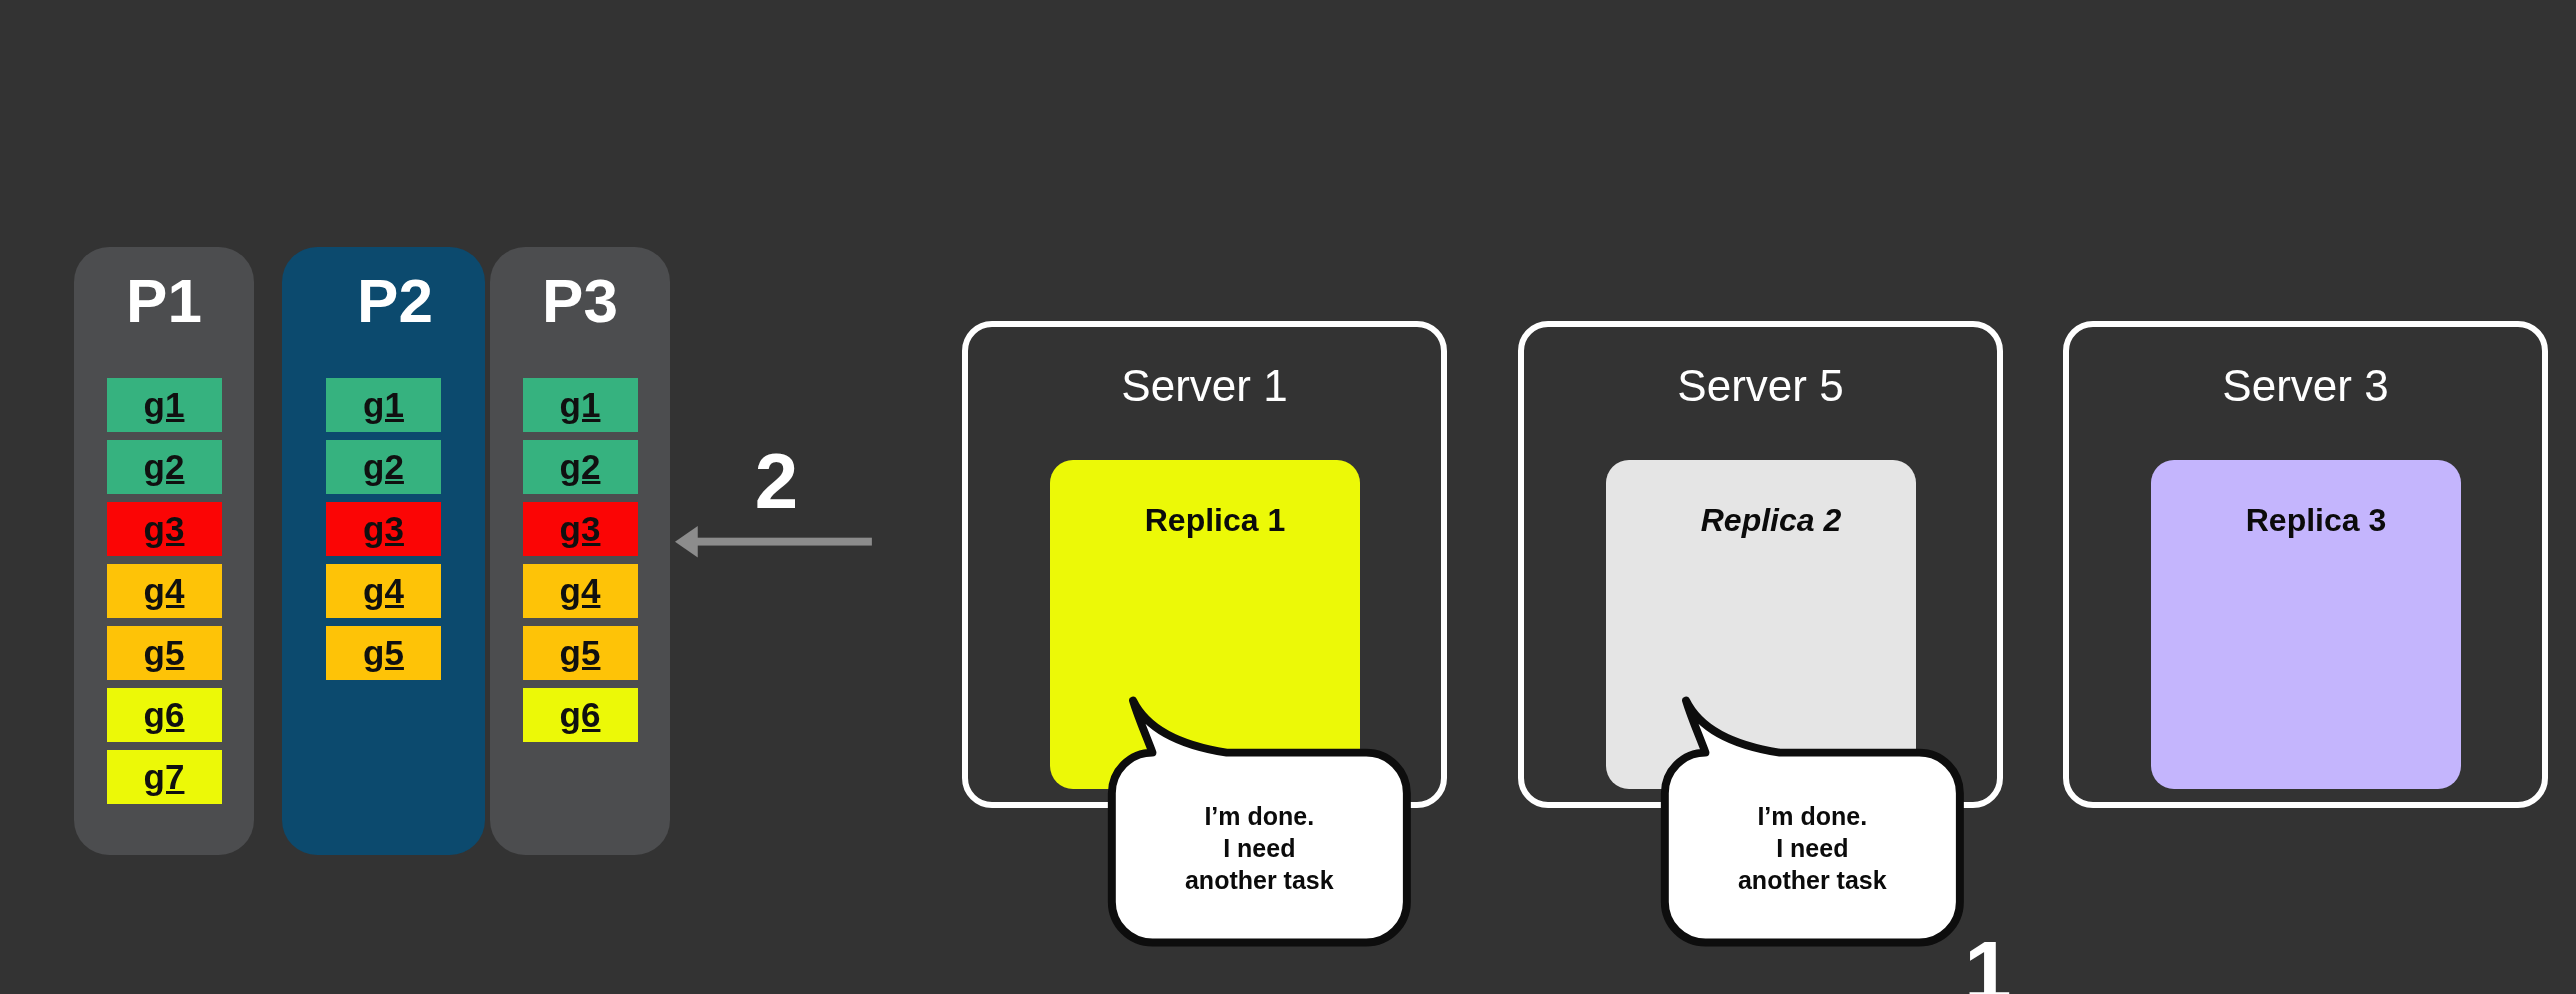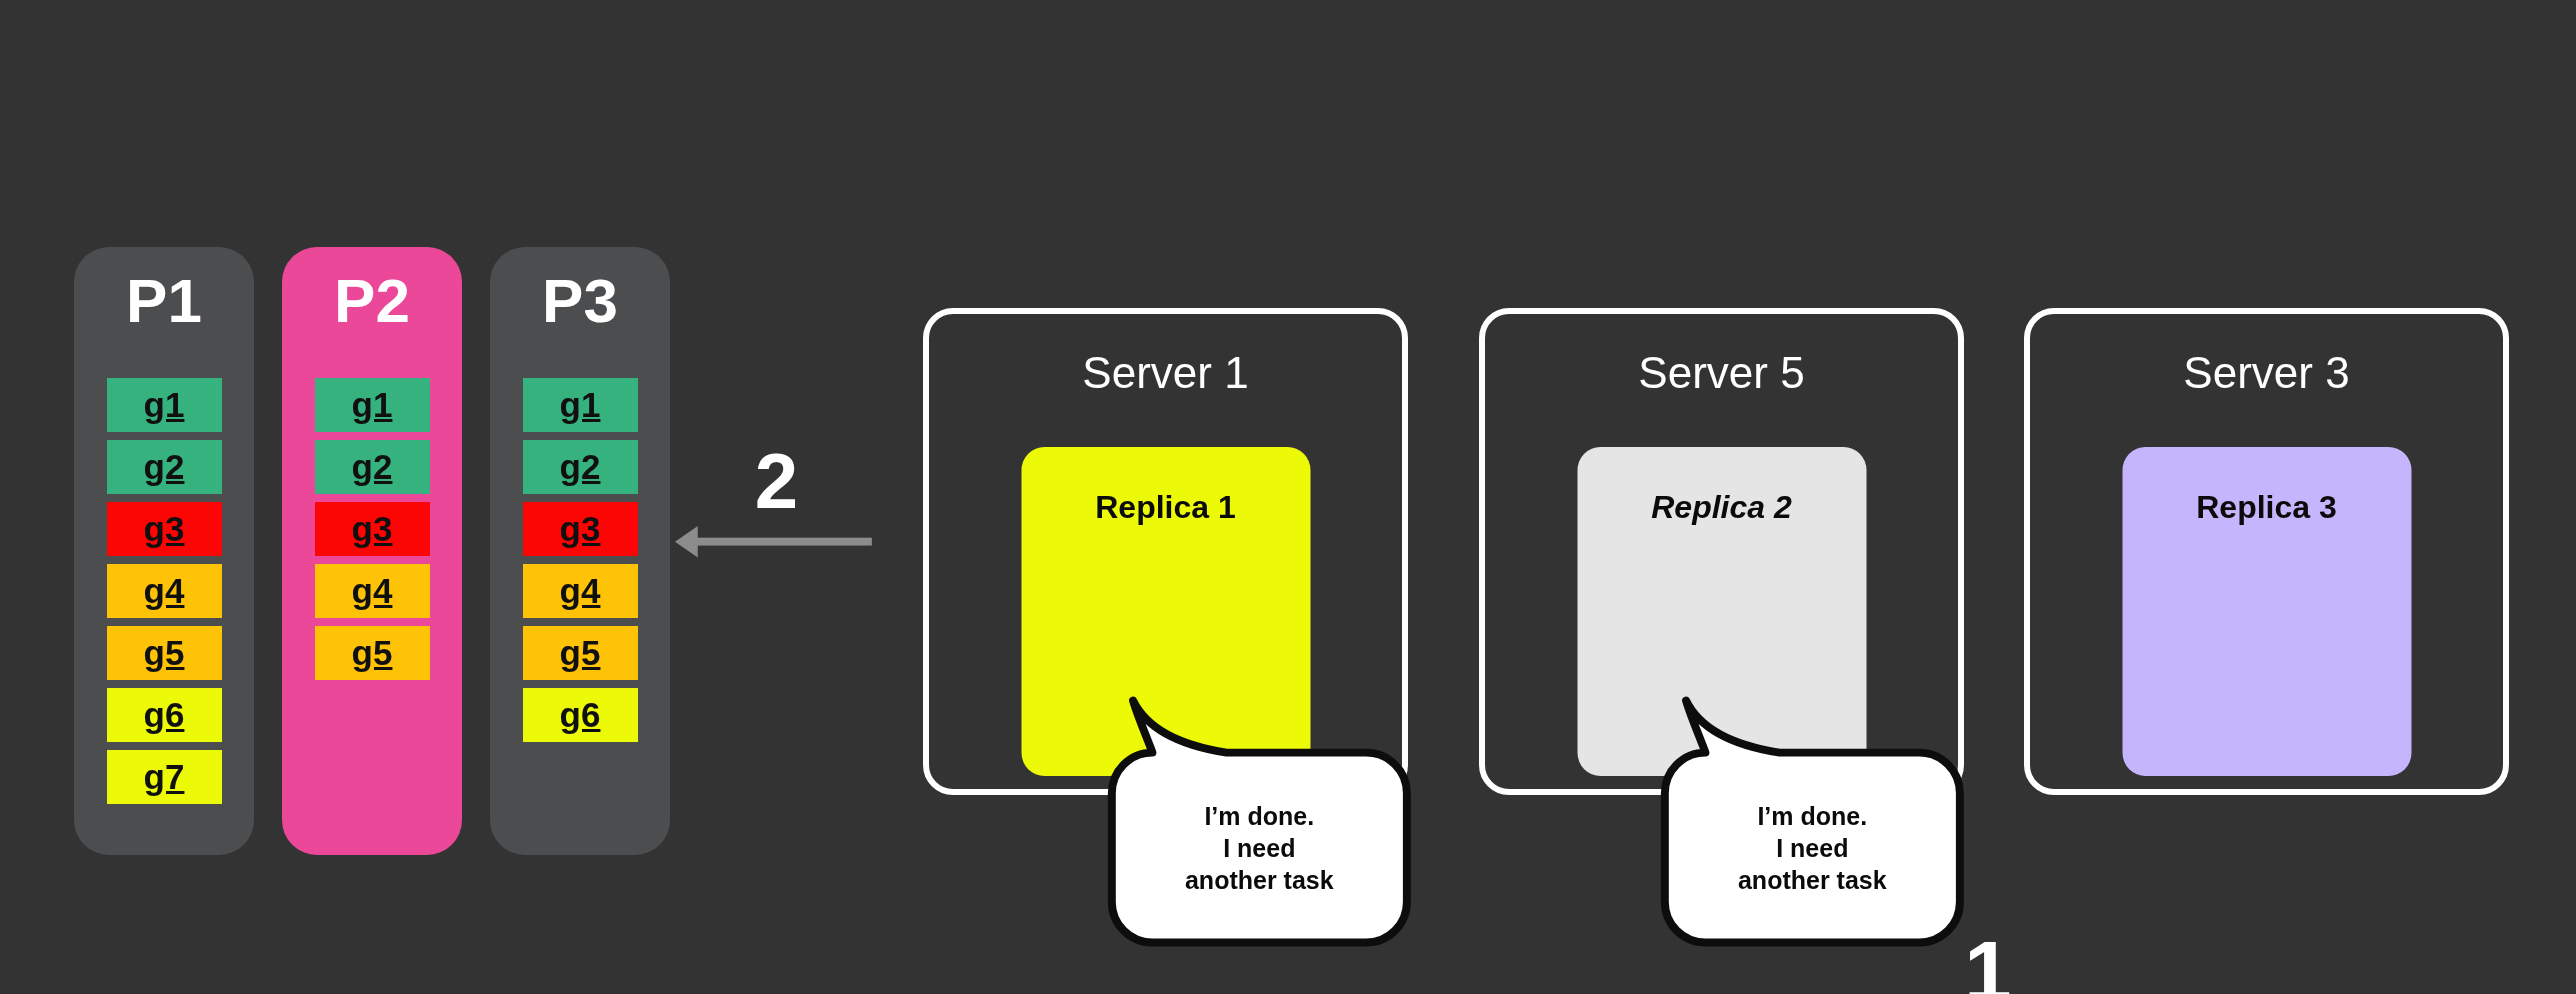--- a/index.html
+++ b/index.html
@@ -28,30 +28,30 @@
 
   
   .arrow-label{
     position:absolute;left:741px;top:442px;width:71px;text-align:center;
     font-size:78px;font-weight:700;color:#ffffff;line-height:1;
   }
   .arrow-svg{position:absolute;left:667px;top:525px;}
 
   
   .server{
-    position:absolute;top:308px;width:473px;height:475px;
-    border:6.2px solid #ffffff;border-radius:30px;background:transparent;
+    position:absolute;top:321px;width:473px;height:475px;
+    border:6.2px solid #ffffff;border-radius:30px;background:transparent;margin-left:39px;
   }
   .server-title{
     margin-top:35px;text-align:center;
     font-size:44px;font-weight:500;color:#ffffff;line-height:1.1;
   }
   .replica{
     position:absolute;left:50%;transform:translateX(-50%);top:133px;
-    width:289px;height:329px;border-radius:23px;
+    width:289px;height:329px;border-radius:23px;padding-left:21px;
   }
   .replica-label{
     padding-top:44px;text-align:center;
     font-size:32px;font-weight:700;color:#0b0b0b;line-height:1;
   }
 
   
   .bubble{position:absolute;width:318px;height:265px;}
   .bubble svg{position:absolute;left:0;top:0;}
   .bubble-shape{fill:#ffffff;stroke:#0d0d0d;stroke-width:9;stroke-linejoin:round;}
@@ -79,21 +79,21 @@
       <div class="cell" style="background-color: rgb(54, 178, 127);">g1</div>
       <div class="cell" style="background-color: rgb(54, 178, 127);">g2</div>
       <div class="cell" style="background-color: rgb(251, 5, 5);">g3</div>
       <div class="cell" style="background-color: rgb(254, 195, 7);">g4</div>
       <div class="cell" style="background-color: rgb(254, 195, 7);">g5</div>
       <div class="cell" style="background-color: rgb(236, 249, 7);">g6</div>
       <div class="cell" style="background-color: rgb(236, 249, 7);">g7</div>
     </div>
   </div>
 
-  <div class="partition" style="left: 282px; background: #ec4899;">
+  <div class="partition" style="left: 282px; background: #0c4a6e; padding-left: 23px;">
     <div class="partition-title">P2</div>
     <div class="cells">
       <div class="cell" style="background-color: rgb(54, 178, 127);">g1</div>
       <div class="cell" style="background-color: rgb(54, 178, 127);">g2</div>
       <div class="cell" style="background-color: rgb(251, 5, 5);">g3</div>
       <div class="cell" style="background-color: rgb(254, 195, 7);">g4</div>
       <div class="cell" style="background-color: rgb(254, 195, 7);">g5</div>
     </div>
   </div>
 

